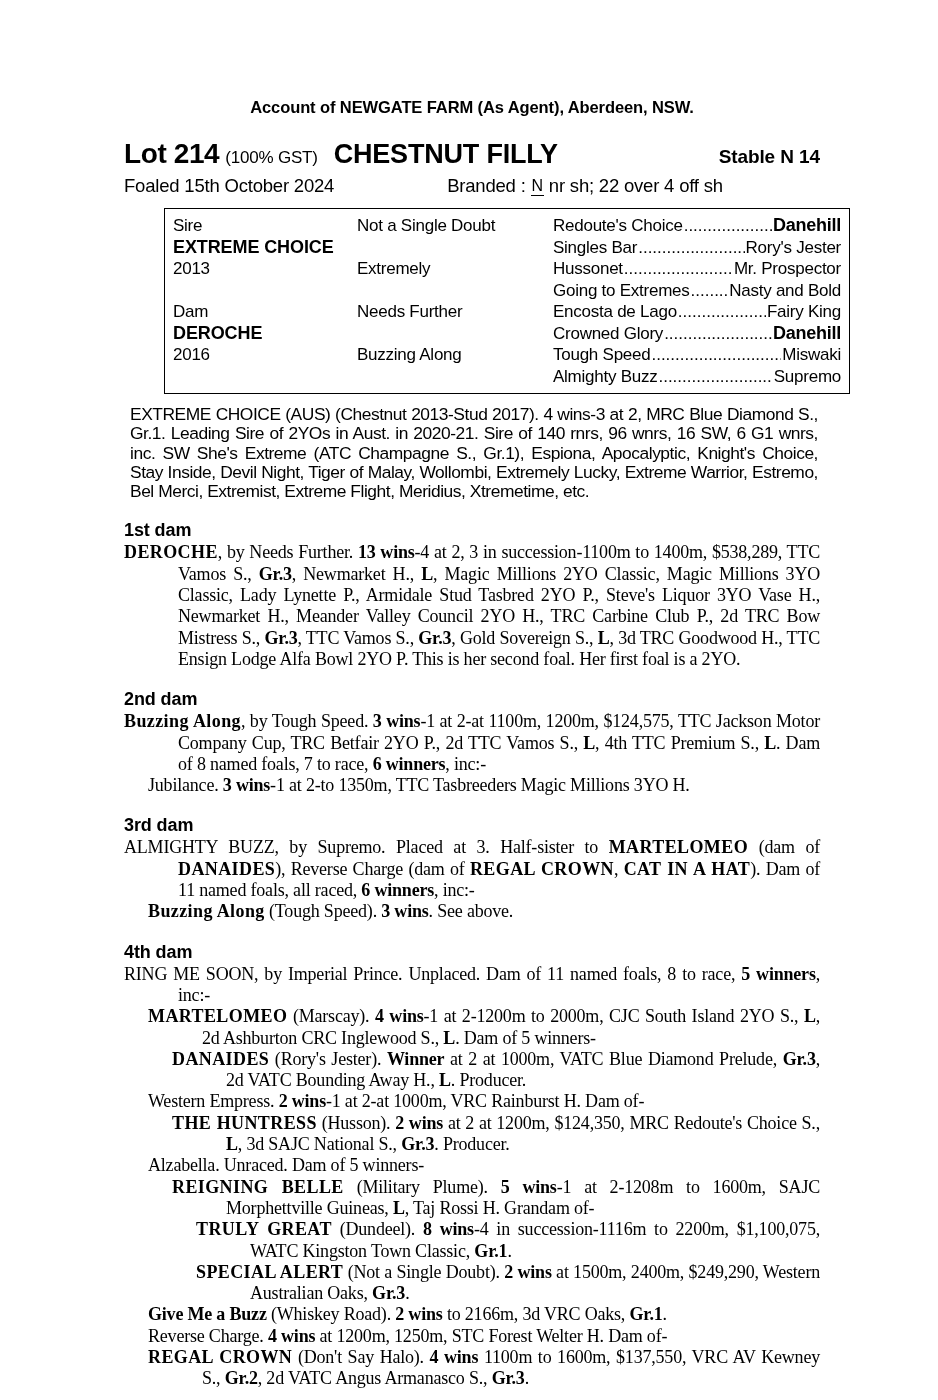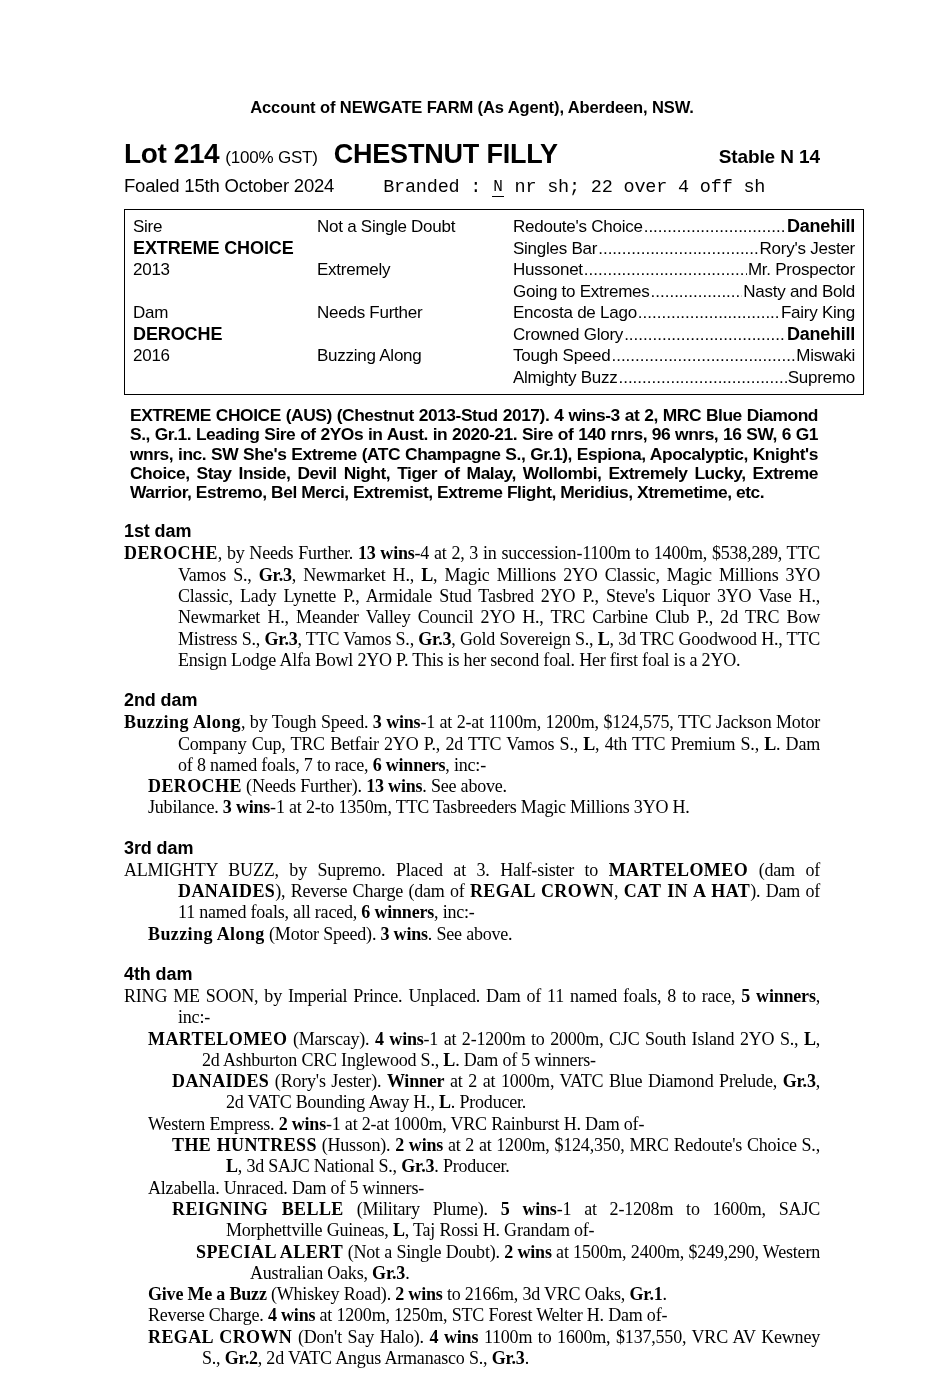--- a/index.html
+++ b/index.html
@@ -73,40 +73,40 @@
     align-items: baseline;
     margin-top: 5px;
     font-size: 18.5px;
     white-space: nowrap;
     letter-spacing: -0.2px;
   }
   .foaled {
     flex: 0 0 auto;
   }
   .branded {
-    margin-left: 49px;
-    font-family: Liberation Mono, monospace;
+    margin-left: 113px;
   }
   .brand-sym {
     display: inline-block;
     border-bottom: 1.6px solid #000;
     line-height: 0.92;
     padding: 0 1px 1px 1px;
     font-size: 16px;
     position: relative;
     top: -1px;
   }
 
   
   .ped-table {
     margin-top: 11px;
     border: 1.6px solid #000;
     box-sizing: border-box;
-    width: 740px;
+    width: 686px;
     padding: 6px 8px 6px 8px;
+    margin-left: 40px;
   }
   .ped-grid {
     display: grid;
     grid-template-columns: 184px 196px 1fr;
     font-size: 17px;
     letter-spacing: -0.25px;
     row-gap: 0px;
   }
   .ped-cell {
     line-height: 21.5px;
@@ -133,21 +133,21 @@
     letter-spacing: 0px;
     margin: 0 1px;
     min-width: 4px;
   }
   .leader .l-gp { flex: 0 0 auto; }
   .leader .l-gp.bold { font-weight: bold; font-size: 18px; }
 
   
   .sire-summary {
     margin-top: 11px;
-    font-weight: bold;
+    font-weight: normal;
     font-size: 17.4px;
     line-height: 19.3px;
     text-align: justify;
     letter-spacing: -0.45px;
     padding: 0 2px 0 6px;
   }
 
   
   .dam-head {
     font-weight: bold;
@@ -288,45 +288,43 @@
     <div class="dam-head">1st dam</div>
     <div class="para hang1">
       <b class="nm">DEROCHE</b><span>, by Needs Further. </span><b>13 wins</b><span>-4 at 2, 3 in succession-1100m to 1400m, $538,289, TTC Vamos S., </span><b>Gr.3</b><span>, Newmarket H., </span><b>L</b><span>, Magic Millions 2YO Classic, Magic Millions 3YO Classic, Lady Lynette P., Armidale Stud Tasbred 2YO P., Steve's Liquor 3YO Vase H., Newmarket H., Meander Valley Council 2YO H., TRC Carbine Club P., 2d TRC Bow Mistress S., </span><b>Gr.3</b><span>, TTC Vamos S., </span><b>Gr.3</b><span>, Gold Sovereign S., </span><b>L</b><span>, 3d TRC Goodwood H., TTC Ensign Lodge Alfa Bowl 2YO P. This is her second foal. Her first foal is a 2YO.</span>
     </div>
 
     <div class="dam-head">2nd dam</div>
     <div class="para hang1">
       <b class="nm">Buzzing Along</b><span>, by Tough Speed. </span><b>3 wins</b><span>-1 at 2-at 1100m, 1200m, $124,575, TTC Jackson Motor Company Cup, TRC Betfair 2YO P., 2d TTC Vamos S., </span><b>L</b><span>, 4th TTC Premium S., </span><b>L</b><span>. Dam of 8 named foals, 7 to race, </span><b>6 winners</b><span>, inc:-</span>
     </div>
     <div class="para hang2">
-      <b class="nm">DEROCHE</b><span> (Needs Further). </span><b>13 wins</b><span>. See above.</span>
-    </div>
-    <div class="para hang2">
       <span>Jubilance. </span><b>3 wins</b><span>-1 at 2-to 1350m, TTC Tasbreeders Magic Millions 3YO H.</span>
     </div>
 
     <div class="dam-head">3rd dam</div>
     <div class="para hang1">
       <span>ALMIGHTY BUZZ, by Supremo. Placed at 3. Half-sister to </span><b class="nm">MARTELOMEO</b><span> (dam of </span><b class="nm">DANAIDES</b><span>), Reverse Charge (dam of </span><b class="nm">REGAL CROWN</b><span>, </span><b class="nm">CAT IN A HAT</b><span>). Dam of 11 named foals, all raced, </span><b>6 winners</b><span>, inc:-</span>
     </div>
     <div class="para hang2">
-      <b class="nm">Buzzing Along</b><span> (Motor Speed). </span><b>3 wins</b><span>. See above.</span>
+      <b class="nm">Buzzing Along</b><span> (Tough Speed). </span><b>3 wins</b><span>. See above.</span>
     </div>
 
     <div class="dam-head">4th dam</div>
     <div class="para hang1">
       <span>RING ME SOON, by Imperial Prince. Unplaced. Dam of 11 named foals, 8 to race, </span><b>5 winners</b><span>, inc:-</span>
     </div>
     <div id="fourth-entries">
         <div class="para hang3"><b class="nm">MARTELOMEO</b><span> (Marscay). </span><b>4 wins</b><span>-1 at 2-1200m to 2000m, CJC South Island 2YO S., </span><b>L</b><span>, 2d Ashburton CRC Inglewood S., </span><b>L</b><span>. Dam of 5 winners-</span></div>
         <div class="para hang4"><b class="nm">DANAIDES</b><span> (Rory's Jester). </span><b>Winner</b><span> at 2 at 1000m, VATC Blue Diamond Prelude, </span><b>Gr.3</b><span>, 2d VATC Bounding Away H., </span><b>L</b><span>. Producer.</span></div>
         <div class="para hang3"><span>Western Empress.</span><span> </span><b>2 wins</b><span>-1 at 2-at 1000m, VRC Rainburst H. Dam of-</span></div>
         <div class="para hang4"><b class="nm">THE HUNTRESS</b><span> (Husson). </span><b>2 wins</b><span> at 2 at 1200m, $124,350, MRC Redoute's Choice S., </span><b>L</b><span>, 3d SAJC National S., </span><b>Gr.3</b><span>. Producer.</span></div>
         <div class="para hang3"><span>Alzabella.</span><span> Unraced. Dam of 5 winners-</span></div>
         <div class="para hang4"><b class="nm">REIGNING BELLE</b><span> (Military Plume). </span><b>5 wins</b><span>-1 at 2-1208m to 1600m, SAJC Morphettville Guineas, </span><b>L</b><span>, Taj Rossi H. Grandam of-</span></div>
+        <div class="para hang5"><b class="nm">TRULY GREAT</b><span> (Dundeel). </span><b>8 wins</b><span>-4 in succession-1116m to 2200m, $1,100,075, WATC Kingston Town Classic, </span><b>Gr.1</b><span>.</span></div>
         <div class="para hang5"><b class="nm">SPECIAL ALERT</b><span> (Not a Single Doubt). </span><b>2 wins</b><span> at 1500m, 2400m, $249,290, Western Australian Oaks, </span><b>Gr.3</b><span>.</span></div>
         <div class="para hang2"><b class="nm-sm">Give Me a Buzz</b><span> (Whiskey Road). </span><b>2 wins</b><span> to 2166m, 3d VRC Oaks, </span><b>Gr.1</b><span>.</span></div>
         <div class="para hang2"><span>Reverse Charge.</span><span> </span><b>4 wins</b><span> at 1200m, 1250m, STC Forest Welter H. Dam of-</span></div>
         <div class="para hang3"><b class="nm">REGAL CROWN</b><span> (Don't Say Halo). </span><b>4 wins</b><span> 1100m to 1600m, $137,550, VRC AV Kewney S., </span><b>Gr.2</b><span>, 2d VATC Angus Armanasco S., </span><b>Gr.3</b><span>.</span></div>
       </div>
 
   </div>
 </div>
 
 </body></html>

